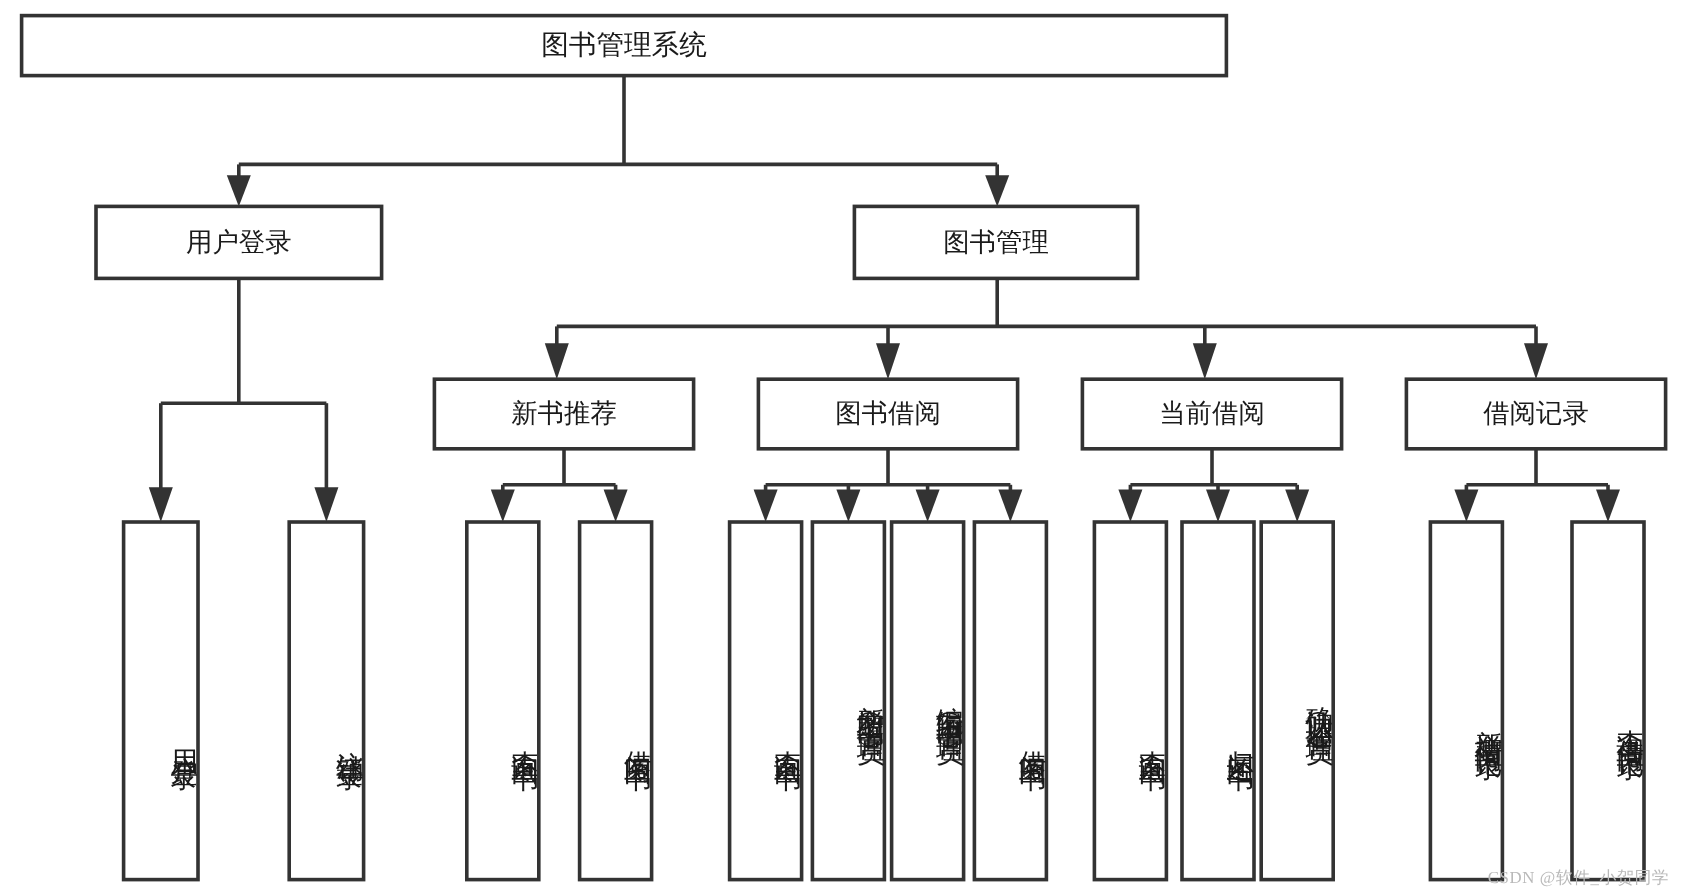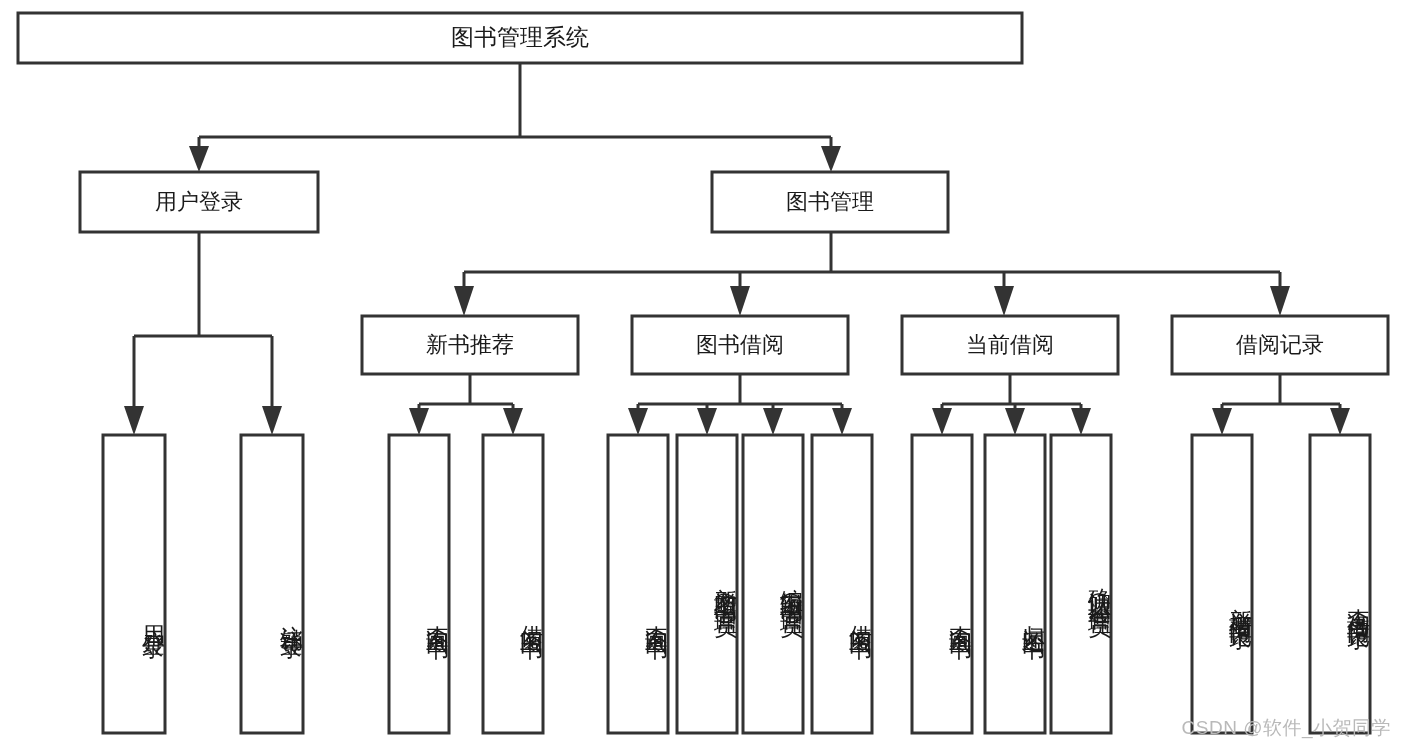--- a/index.html
+++ b/index.html
@@ -66,22 +66,22 @@
     white-space: nowrap;
     display: flex;
     align-items: flex-start;
     justify-content: center;
     pointer-events: none;
   }
   .watermark {
     position: absolute;
     right: 14px;
     bottom: 6px;
-    font-family: Liberation Sans, sans-serif;
-    font-size: 19px;
+    font-family: Liberation Serif, serif;
+    font-size: 14px;
     color: #b9b9b9;
     letter-spacing: 0.5px;
     white-space: nowrap;
   }
 </style>
 </head>
 <body>
 
 <div id="diagram-root">
 

